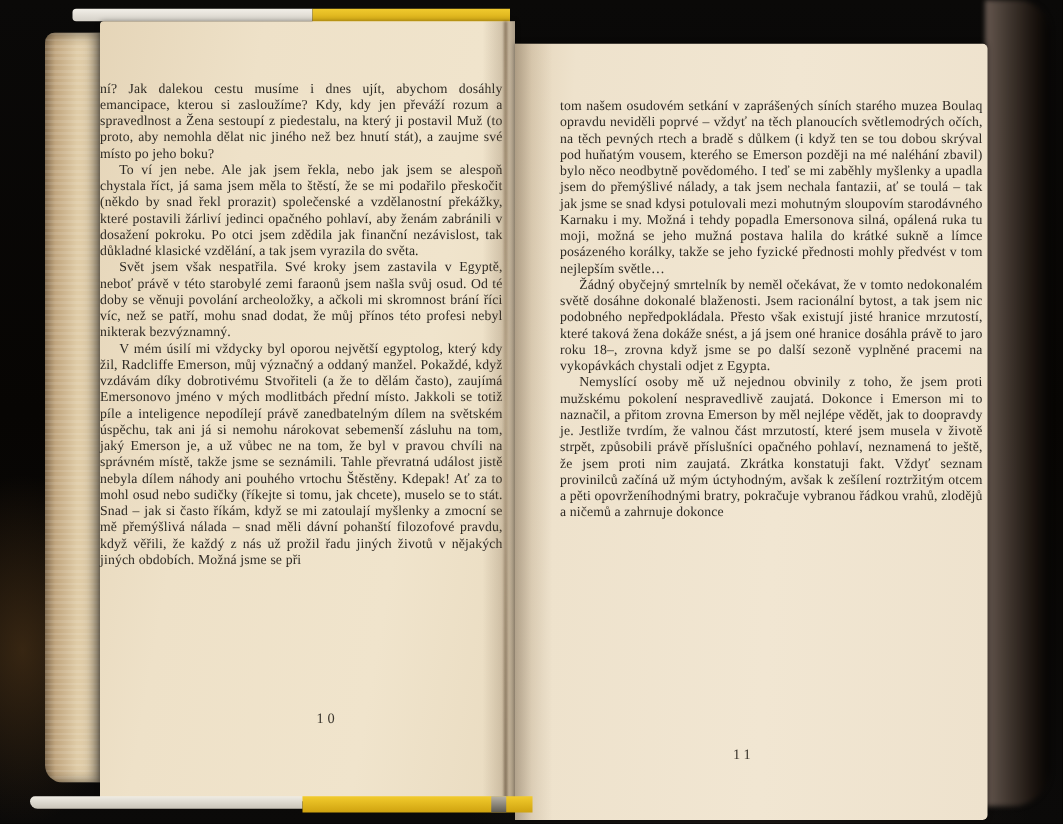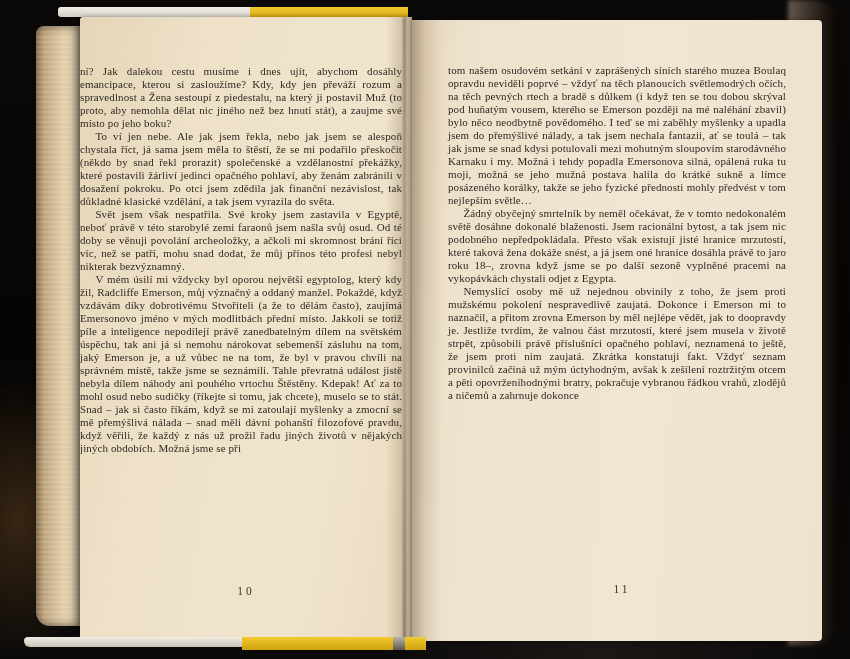--- a/index.html
+++ b/index.html
@@ -38,44 +38,44 @@
   .strip-bottom-notch{position:absolute;left:393px;top:637px;width:12px;height:13px;
     background:linear-gradient(180deg,#b9b3a6,#5d5950);}
   
   .page{position:absolute;color:#2e2a24;}
   .page-left{left:80px;top:17px;width:332px;height:624px;
     background:linear-gradient(100deg,#e5d5b8 0%,#eee1c8 30%,#f0e4cc 70%,#e9dbc0 100%);
     border-radius:3px 0 0 3px;
     box-shadow:0 0 4px rgba(0,0,0,.35);}
   .page-left::after{content:"";position:absolute;right:0;top:0;width:26px;height:100%;
     background:linear-gradient(90deg, rgba(0,0,0,0), rgba(97,74,48,.28) 80%, rgba(60,42,25,.38) 100%);}
-  .page-right{left:412px;top:20px;width:378px;height:621px;
+  .page-right{left:412px;top:35px;width:378px;height:621px;
     background:linear-gradient(93deg,#e3d3b8 0%,#eee2cc 12%,#f1e6d2 55%,#eee2cd 100%);
     border-radius:0 4px 4px 0;
-    box-shadow:0 0 4px rgba(0,0,0,.35);padding-left:32px;}
+    box-shadow:0 0 4px rgba(0,0,0,.35);}
   .page-right::before{content:"";position:absolute;left:0;top:0;width:30px;height:100%;
     background:linear-gradient(90deg, rgba(73,54,33,.35), rgba(120,96,64,.15) 45%, rgba(0,0,0,0));}
   .gutter-line{position:absolute;left:403px;top:17px;width:3px;height:623px;
     background:linear-gradient(180deg, rgba(90,66,40,.5), rgba(120,94,60,.25) 50%, rgba(70,50,30,.5));
     filter:blur(1px);}
   
   .text-block{position:absolute;text-align:justify;
     font-size:11px;line-height:13px;letter-spacing:.1px;}
   .page-left .text-block{left:0px;top:48px;width:322px;margin-left:0;padding:0;left:0;}
   .page-left .text-block{left:0;}
   .page-left .text-block{left:0;top:48px;width:322px;transform:none;}
   .page-left .text-block{left:0;}
   .tb-left{position:absolute;left:-2px;top:48px;width:322px;}
   .tb-right{position:absolute;left:36px;top:44px;width:338px;}
   .text-block p{margin:0;text-indent:1.4em;}
   .text-block p.noindent{text-indent:0;}
   .page-number{position:absolute;bottom:48px;left:0;width:100%;
     text-align:center;font-size:11.5px;letter-spacing:3px;color:#3a352d;}
-  .page-left .page-number{bottom:44px;}
-  .page-right .page-number{bottom:46px;left:-6px;margin-left:11px;}
+  .page-left .page-number{bottom:60px;margin-left:16px;}
+  .page-right .page-number{bottom:46px;left:-6px;}
 </style>
 </head>
 <body>
 
 <div class="scene">
 
   <div class="cover-right-edge"></div>
   <div class="fore-edge"></div>
 
   <div class="strip-top-white"></div>

